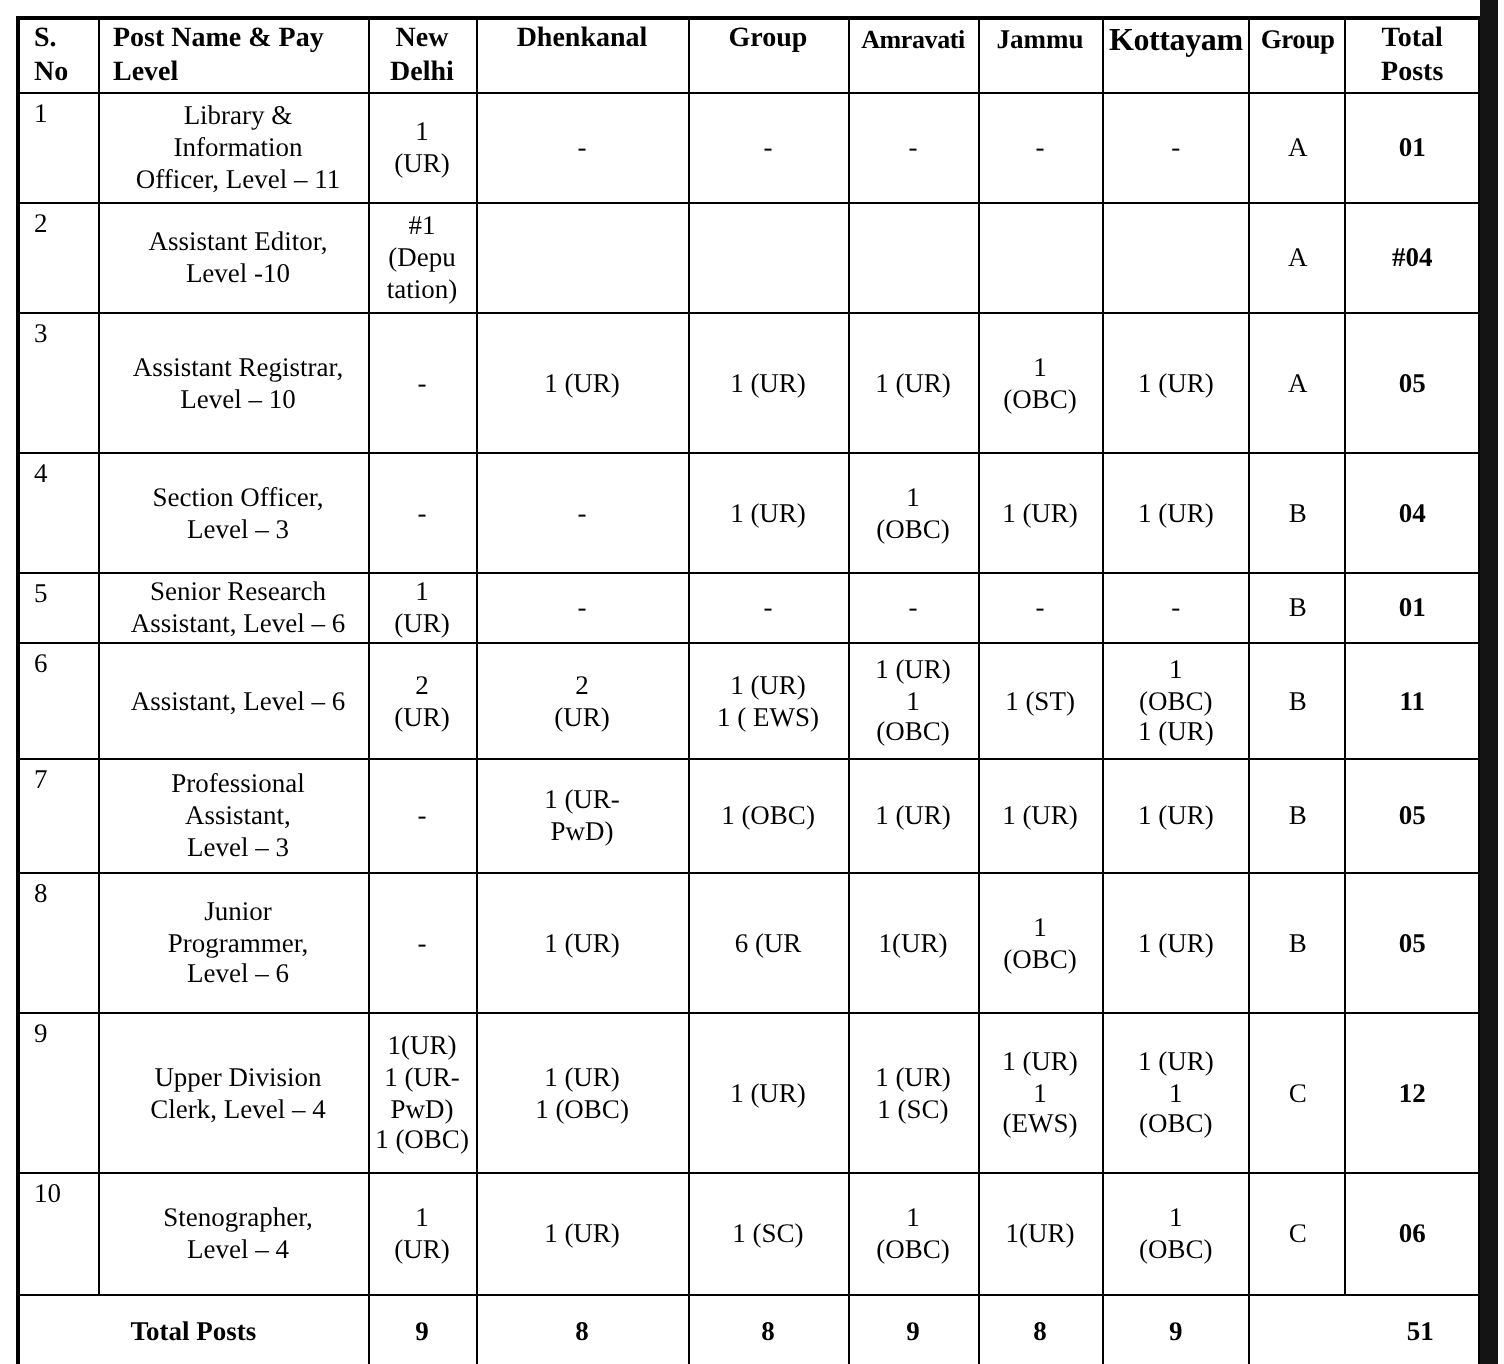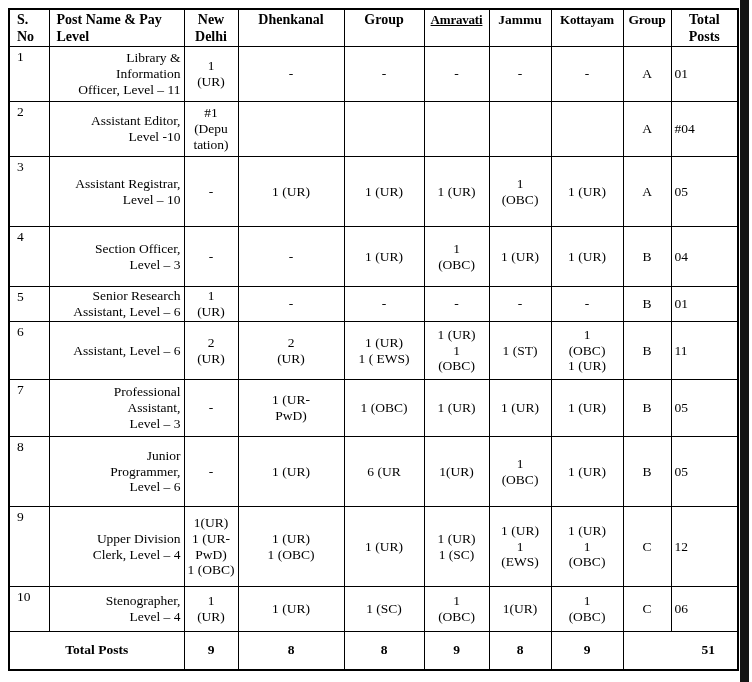--- a/index.html
+++ b/index.html
@@ -26,30 +26,30 @@
     font-size:13.5px;
     overflow:hidden;
   }
   .vacancy th {
     font-weight:bold;
     vertical-align:top;
     font-size:14px;
     padding-top:2px;
   }
   th.h-left { text-align:left; padding-left:7px; }
-  th.h-amravati { font-size:13px; letter-spacing:-0.2px;text-decoration:underline; }
+  th.h-amravati { font-size:13px; letter-spacing:-0.2px; }
   th.h-jammu { font-size:13.5px;margin-left:31px; }
-  th.h-kottayam { font-size:13px; letter-spacing:-0.2px; }
+  th.h-kottayam { font-size:16px; letter-spacing:-0.2px; }
   th.h-group { font-size:13.5px; letter-spacing:-0.2px; }
 
   td.sno { vertical-align:top; text-align:left; padding-left:7px; padding-top:2px; }
-  td.post { vertical-align:middle; text-align:right; padding-left:8px;font-family:Liberation Serif, serif; }
+  td.post { vertical-align:middle; text-align:center; padding-left:8px;font-family:Liberation Serif, serif; }
   td.data { vertical-align:middle; text-align:center; }
   td.grp  { vertical-align:middle; text-align:center; }
-  td.tot  { vertical-align:middle; text-align:left; font-weight:normal; }
+  td.tot  { vertical-align:middle; text-align:center; font-weight:bold; }
 
   tr.total-row td { font-weight:bold; vertical-align:middle; }
   tr.total-row td.label { text-align:center; }
   tr.total-row td.grand { text-align:right; padding-right:22px; }
 
   .edge-bar {
     position:absolute; left:740px; top:0;
     width:9px; height:682px;
     background:#141414;
   }
@@ -226,21 +226,21 @@
 1 (SC)</td>
         <td class="data">1 (UR)
 1
 (EWS)</td>
         <td class="data">1 (UR)
 1
 (OBC)</td>
         <td class="grp">C</td>
         <td class="tot">12</td>
       </tr>
-      <tr style="height:45px">
+      <tr style="height:61px">
         <td class="sno">10</td>
         <td class="post">Stenographer,
 Level – 4</td>
         <td class="data">1
 (UR)</td>
         <td class="data">1 (UR)</td>
         <td class="data">1 (SC)</td>
         <td class="data">1
 (OBC)</td>
         <td class="data">1(UR)</td>

